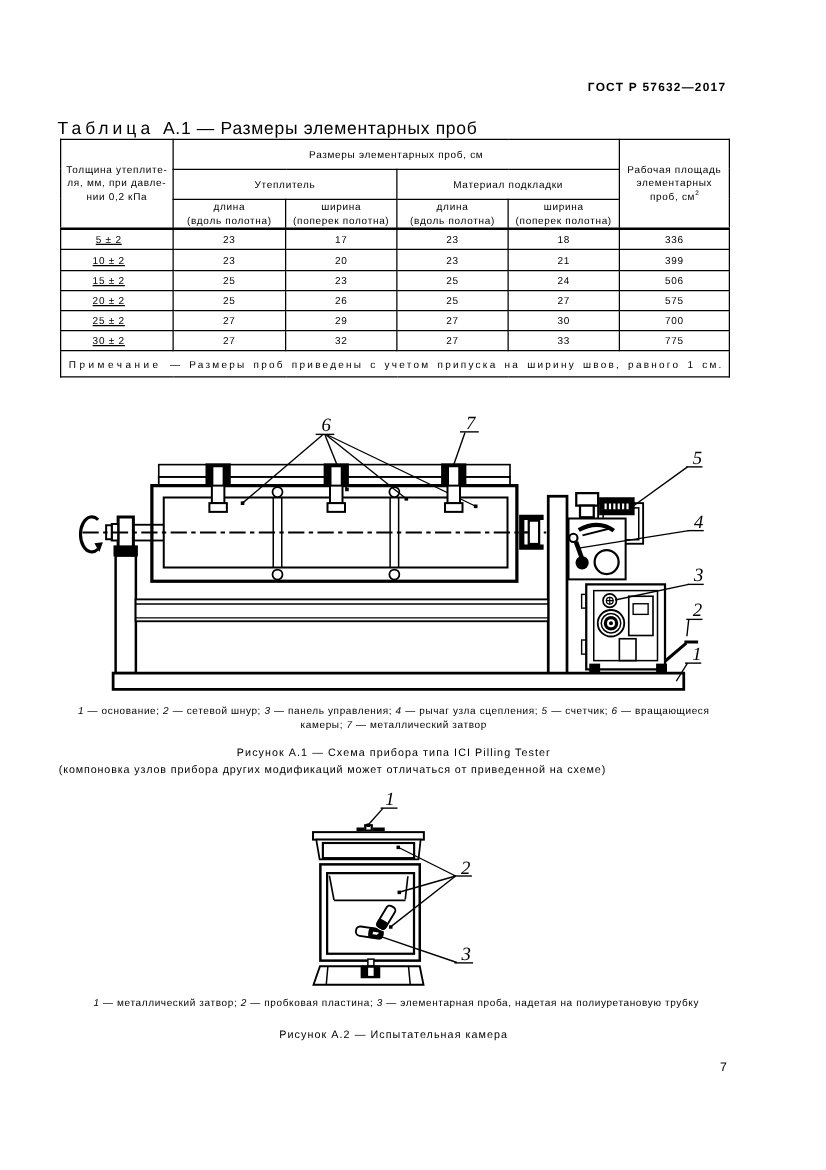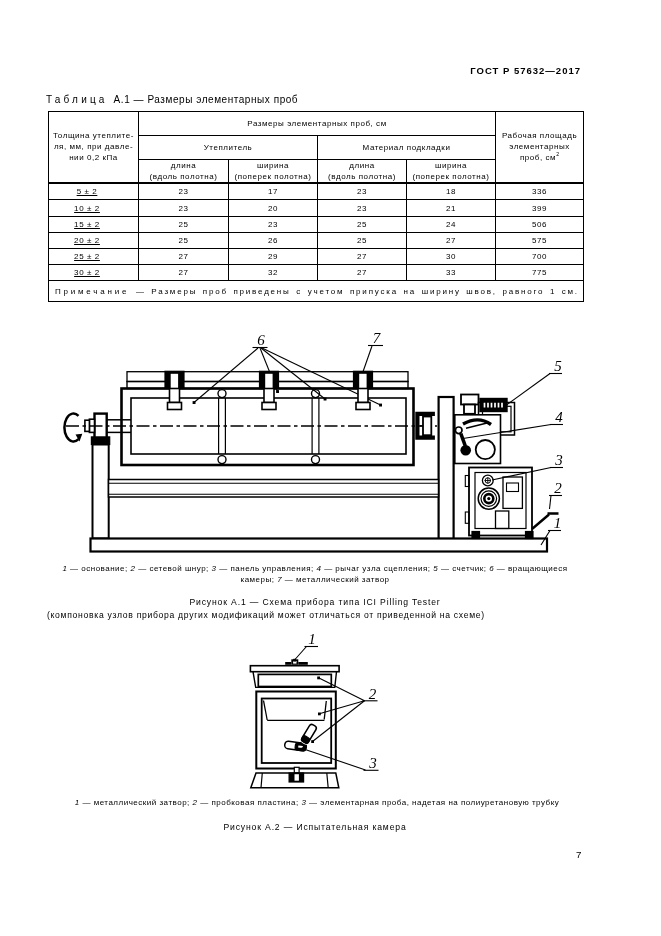--- a/index.html
+++ b/index.html
@@ -10,21 +10,21 @@
   .dat td:first-child{padding-right:13px;text-decoration:underline;}
   .hdr{font-size:8px;line-height:11px;letter-spacing:.55px;}
   .dat{font-size:8px;letter-spacing:.6px;}
   sup{font-size:5.2px;letter-spacing:0;vertical-align:super;line-height:0;}
 </style>
 </head>
 <body>
 
 <div class="abs" style="top:65px;left:0;width:581px;text-align:right;font-size:9.5px;font-weight:bold;letter-spacing:1px;">ГОСТ Р 57632—2017</div>
 
-<div class="abs" style="top:94px;left:46px;font-size:10px;letter-spacing:.55px;"><span style="letter-spacing:3.2px;">Таблица </span>А.1 — Размеры элементарных проб</div>
+<div class="abs" style="top:94px;left:46px;font-size:14px;letter-spacing:.55px;"><span style="letter-spacing:3.2px;">Таблица </span>А.1 — Размеры элементарных проб</div>
 
 <div class="abs" style="top:111px;left:48px;">
 <table style="width:536px;border:1.6px solid #000;">
   <colgroup>
         <col style="width:90px">
         <col style="width:90px">
         <col style="width:89px">
         <col style="width:89px">
         <col style="width:89px">
         <col style="width:88px">

